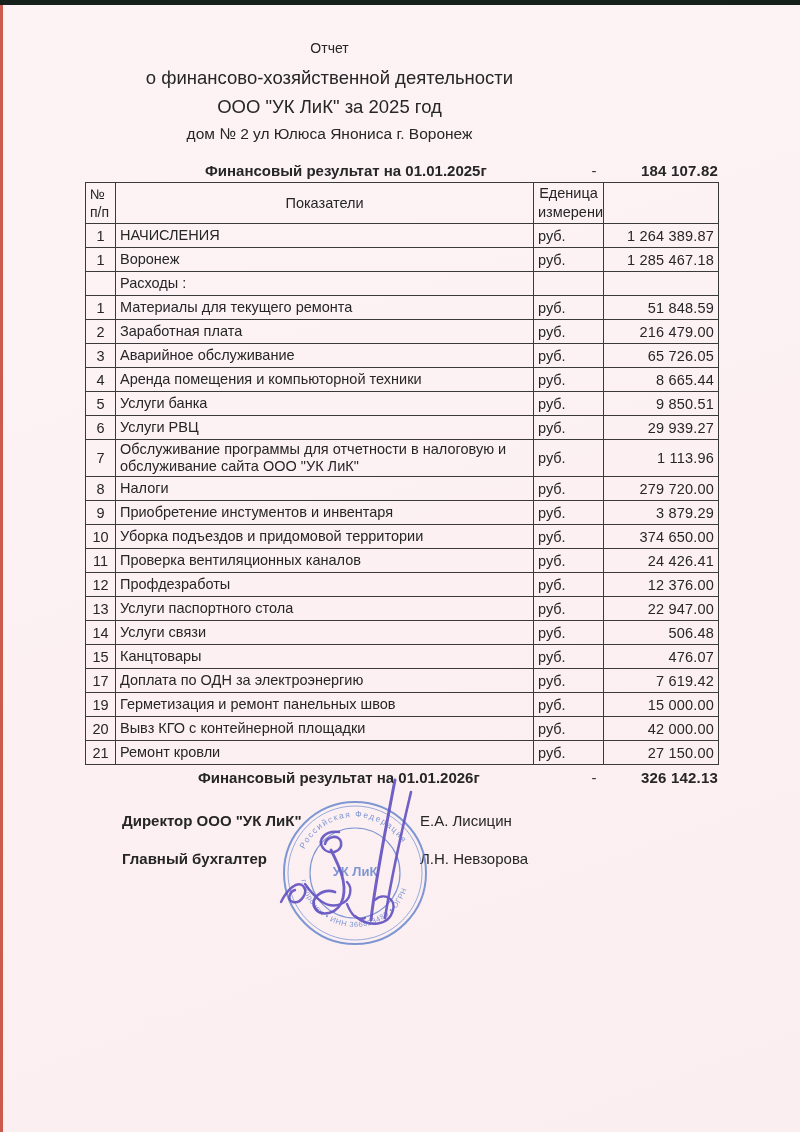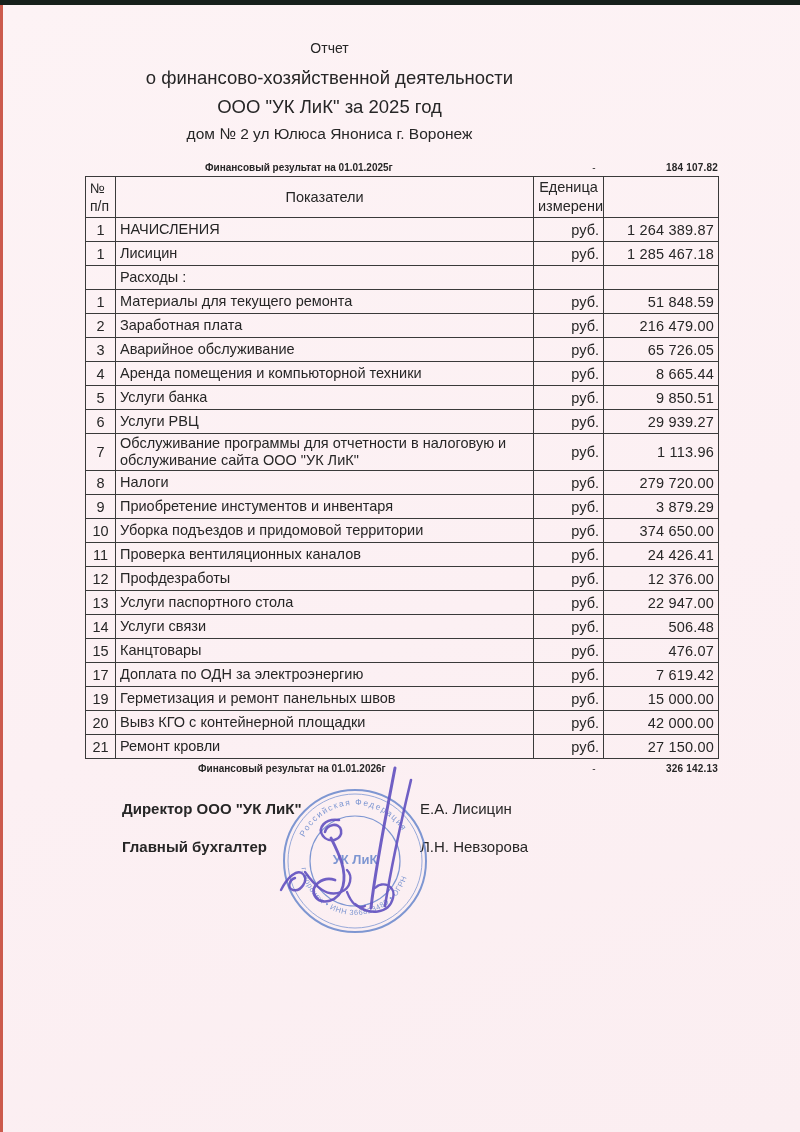--- a/index.html
+++ b/index.html
@@ -18,21 +18,21 @@
   .content{position:absolute;left:85px;top:34px;width:633px;}
 
   
   .title-block{width:633px;transform:translateX(-72px);text-align:center;}
   .t1{font-size:14px;line-height:29px;}
   .t2{font-size:18.5px;line-height:29px;}
   .t3{font-size:18.5px;line-height:29px;}
   .t4{font-size:15.5px;line-height:25px;}
 
   
-  .result-line{display:flex;align-items:flex-start;font-size:10px;}
+  .result-line{display:flex;align-items:flex-start;font-size:15px;}
   .result-top{margin-top:16px;margin-bottom:3px;}
   .result-top .rl-label{margin-left:120px;font-weight:600;}
   .result-bottom{margin-top:4px;}
   .result-bottom .rl-label{margin-left:113px;font-weight:600;}
   .rl-spacer{flex:1;}
   .rl-dash{width:24px;text-align:center;color:#333;}
   .rl-value{width:112px;text-align:right;font-weight:600;letter-spacing:.2px;}
 
   
   table.report{border-collapse:collapse;width:633px;table-layout:fixed;
@@ -47,21 +47,21 @@
   col.c-name{width:418px;}
   col.c-unit{width:70px;}
   col.c-value{width:115px;}
   th{font-weight:400;}
   th.h-num{text-align:left;font-size:14px;line-height:18px;padding-left:3px;}
   th.h-name{text-align:center;vertical-align:top;padding-top:3px;}
   th.h-unit{text-align:center;font-size:14.5px;line-height:19px;}
   tr.data-row{height:24px;}
   td.c-num{text-align:center;font-size:14.5px;}
   td.c-name{text-align:left;line-height:17px;}
-  td.c-unit{text-align:right;}
+  td.c-unit{text-align:left;}
   td.c-value{text-align:right;padding-right:9px;letter-spacing:.2px;}
 
   
   .footer{position:relative;margin-top:26px;font-size:15px;}
   .sig-row{display:flex;margin-left:37px;height:22px;align-items:baseline;}
   .sig-row.second{margin-top:16px;}
   .sig-title{font-weight:700;width:260px;}
   .sig-name{margin-left:38px;}
   .stamp-wrap{position:absolute;left:158px;top:-42px;width:244px;height:186px;pointer-events:none;}
   .stamp-wrap svg{display:block;}
@@ -112,21 +112,21 @@
       </thead>
       <tbody id="report-body">
           <tr class="data-row">
             <td class="c-num">1</td>
             <td class="c-name">НАЧИСЛЕНИЯ</td>
             <td class="c-unit">руб.</td>
             <td class="c-value">1 264 389.87</td>
           </tr>
           <tr class="data-row">
             <td class="c-num">1</td>
-            <td class="c-name">Лисицин</td>
+            <td class="c-name">Воронеж</td>
             <td class="c-unit">руб.</td>
             <td class="c-value">1 285 467.18</td>
           </tr>
           <tr class="data-row">
             <td class="c-num"></td>
             <td class="c-name">Расходы :</td>
             <td class="c-unit"></td>
             <td class="c-value"></td>
           </tr>
           <tr class="data-row">

